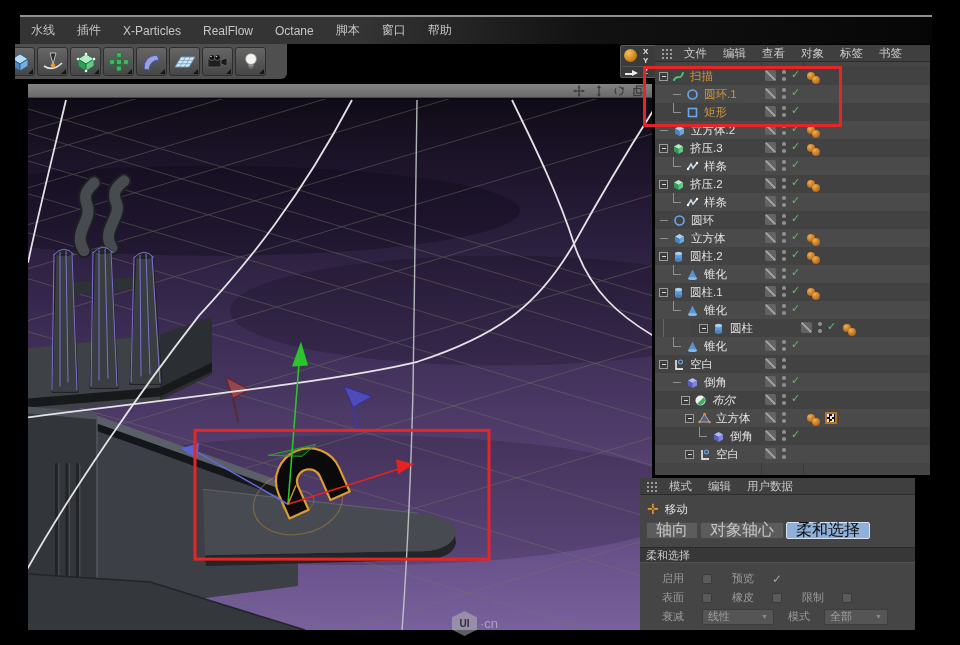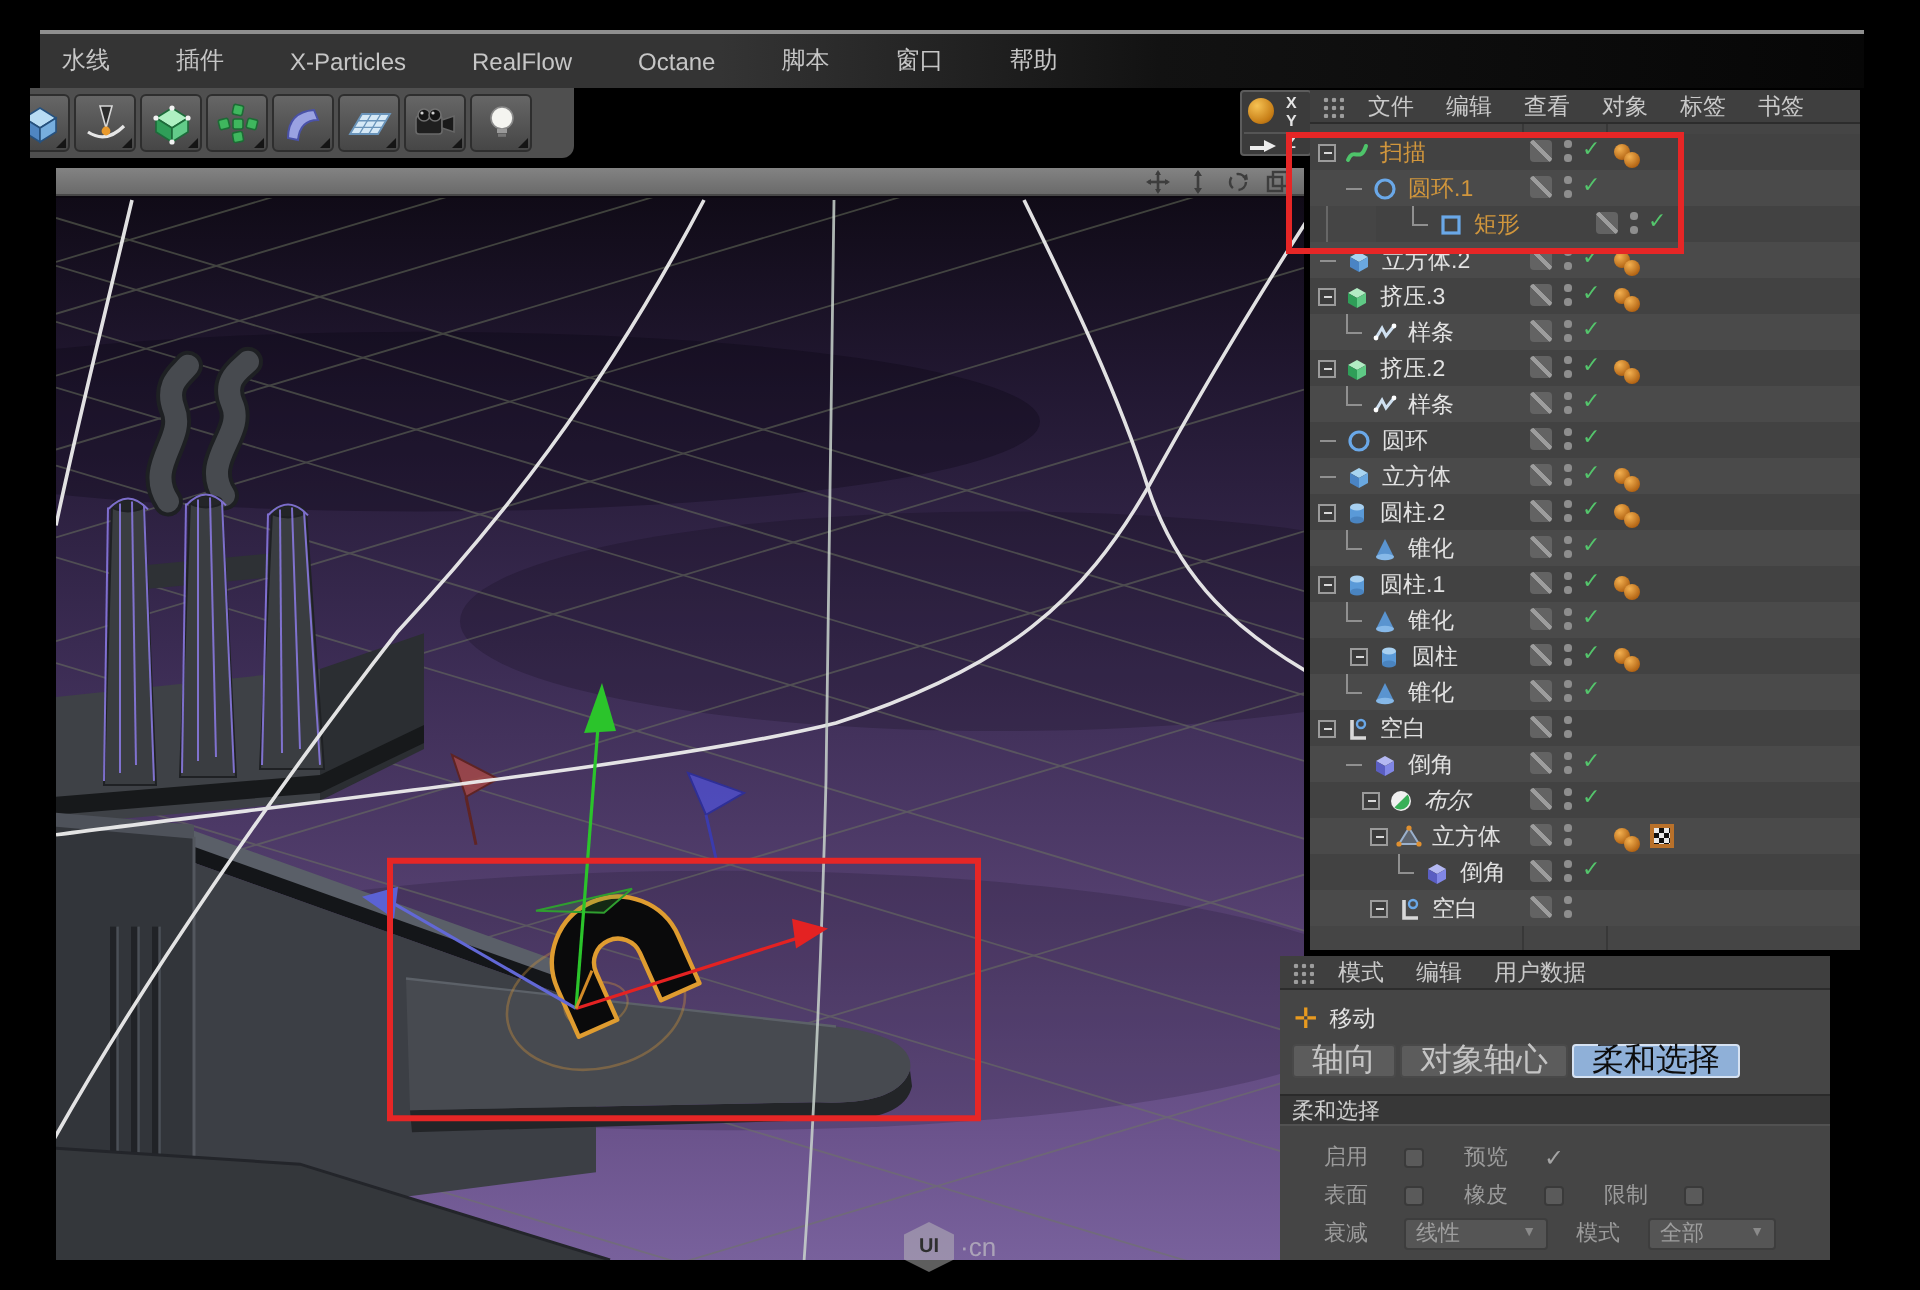--- a/index.html
+++ b/index.html
@@ -3,21 +3,21 @@
 <meta charset="utf-8">
 <style>
   * { margin:0; padding:0; box-sizing:border-box; }
   html,body { background:#000; }
   body { font-family:"Liberation Sans","DejaVu Sans",sans-serif; }
   #stage { position:relative; width:960px; height:645px; background:#000; overflow:hidden; }
 
   
   .top-line { position:absolute; left:20px; top:15px; width:912px; height:2px; background:#8f8f8f; }
   .menubar { position:absolute; left:20px; top:17px; width:912px; height:27px; display:flex; align-items:center;
-             background:linear-gradient(90deg,#343434 0,#343434 340px,#121212 560px,#060606 100%);gap:11px; }
+             background:linear-gradient(90deg,#343434 0,#343434 340px,#121212 560px,#060606 100%); }
   .menubar .mitem { padding:0 11px; font-size:12px; color:#c6c6c6; cursor:default; }
   .toolbar { position:absolute; left:15px; top:44px; width:272px; height:35px; background:#4f4f4f;
              border-radius:0 0 6px 0; display:flex; align-items:center; overflow:hidden; padding-left:2px; }
   .tbtn { position:relative; width:31px; height:29px; margin:0 1px; border:1px solid #2e2e2e; border-radius:3px;
           background:linear-gradient(#666,#464646); display:flex; align-items:center; justify-content:center; flex:none; }
   .tbtn:first-child { margin-left:-13px; }
   .tbtn::after { content:''; position:absolute; right:1px; bottom:1px; border-left:5px solid transparent; border-bottom:5px solid #151515; }
 
   .axis-box { position:absolute; left:620px; top:45px; width:36px; height:33px; background:#3b3b3b;
               border:1px solid #5c5c5c; border-radius:2px; }
@@ -423,21 +423,21 @@
             </svg>
           </span>
           <span class="lbl">圆环.1</span>
           <span class="vis"></span>
           <span class="dots">
             <i></i>
             <i></i>
           </span>
           <span class="chk">✓</span>
         </div>
-        <div class="trow sel" style="padding-left: 17px; margin-left: 33px;">
+        <div class="trow sel" style="padding-left: 17px;">
           <span class="conn-elbow"></span>
           <span class="oicon">
             <svg width="13" height="13" viewBox="0 0 13 13">
               <rect x="2.5" y="2.5" width="8" height="8" stroke="#6aa8e8" stroke-width="1.6" fill="none"></rect>
             </svg>
           </span>
           <span class="lbl">矩形</span>
           <span class="vis"></span>
           <span class="dots">
             <i></i>
@@ -645,21 +645,21 @@
             </svg>
           </span>
           <span class="lbl">锥化</span>
           <span class="vis"></span>
           <span class="dots">
             <i></i>
             <i></i>
           </span>
           <span class="chk">✓</span>
         </div>
-        <div class="trow" style="padding-left: 20px;">
+        <div class="trow" style="padding-left: 8px; margin-left: 36px;">
           <span class="expander"></span>
           <span class="oicon">
             <svg width="13" height="13" viewBox="0 0 13 13">
               <rect x="3" y="3.5" width="7" height="6.5" fill="#5a9ad8"></rect>
               <ellipse cx="6.5" cy="10" rx="3.5" ry="1.8" fill="#4a84c0"></ellipse>
               <ellipse cx="6.5" cy="3.5" rx="3.5" ry="1.8" fill="#a8d0f0"></ellipse>
             </svg>
           </span>
           <span class="lbl">圆柱</span>
           <span class="vis"></span>

